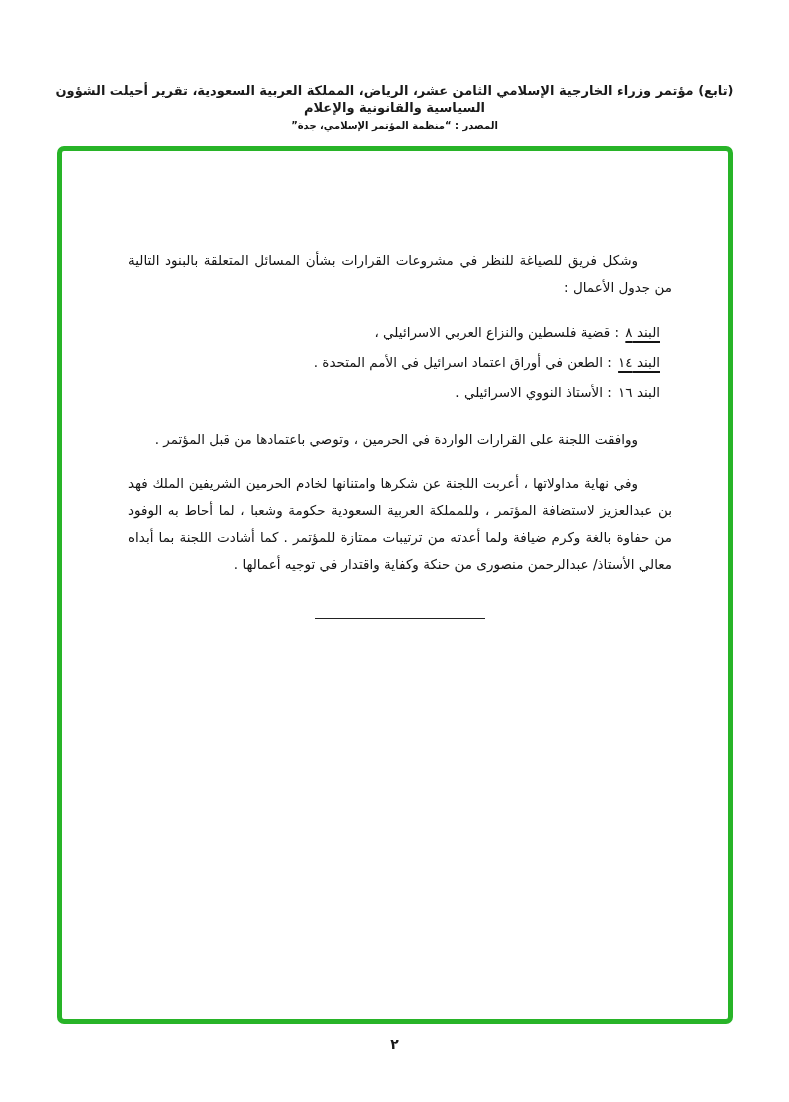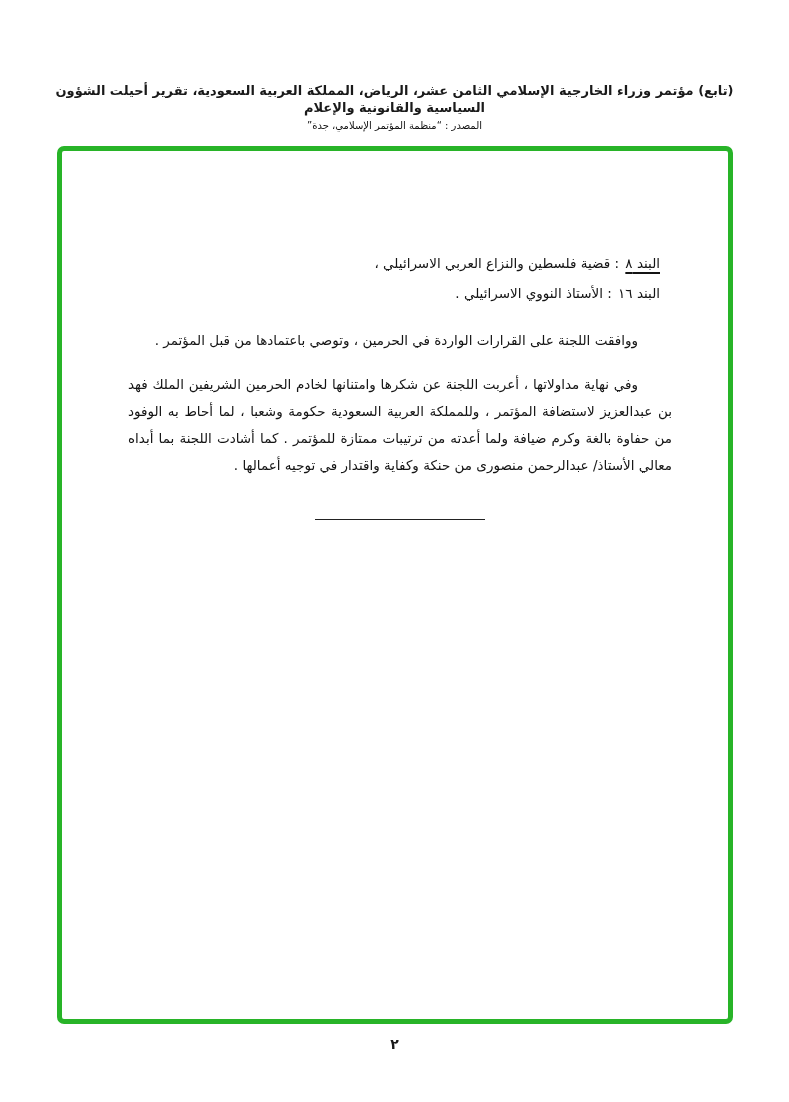--- a/index.html
+++ b/index.html
@@ -25,21 +25,21 @@
     direction: rtl;
     text-align: center;
   }
   .page-header .line1 {
     font-weight: bold;
     font-size: 13px;
     line-height: 17px;
     letter-spacing: 0;
   }
   .page-header .line2 {
-    font-weight: normal;
+    font-weight: bold;
     font-size: 10px;
     margin-top: 4px;
     color: #111;
     text-align: center;
   }
 
   
   .scan-box {
     position: absolute;
     left: 57px;
@@ -104,25 +104,30 @@
 <body>
 
 <div class="page-header">
   <div class="line1">(تابع) مؤتمر وزراء الخارجية الإسلامي الثامن عشر، الرياض، المملكة العربية السعودية، تقرير أحيلت الشؤون السياسية والقانونية والإعلام</div>
   <div class="line2">المصدر : “منظمة المؤتمر الإسلامي، جدة”</div>
 </div>
 
 <div class="scan-box">
   <div class="doc-text">
 
+    <p class="para">وشكل فريق للصياغة للنظر في مشروعات القرارات   بشأن   المسائل المتعلقة بالبنود التالية من جدول الأعمال :</p>
 
     <div class="items">
       <div class="item">
         <span class="label u">البند ٨</span>
         <span class="itext">: قضية فلسطين والنزاع العربي الاسرائيلي ،</span>
+      </div>
+      <div class="item">
+        <span class="label u">البند ١٤</span>
+        <span class="itext">: الطعن في أوراق اعتماد اسرائيل في الأمم المتحدة .</span>
       </div>
       <div class="item">
         <span class="label">البند ١٦</span>
         <span class="itext">: الأستاذ النووي الاسرائيلي .</span>
       </div>
     </div>
 
     <p class="para">ووافقت اللجنة على القرارات الواردة في الحرمين ، وتوصي باعتمادها من قبل المؤتمر .</p>
     <p class="para">وفي نهاية مداولاتها ،  أعربت اللجنة عن شكرها وامتنانها لخادم الحرمين الشريفين الملك فهد بن عبدالعزيز لاستضافة المؤتمر ، وللمملكة العربية السعودية حكومة وشعبا ، لما أحاط به الوفود من حفاوة بالغة وكرم ضيافة ولما أعدته من ترتيبات ممتازة للمؤتمر . كما أشادت اللجنة بما أبداه معالي الأستاذ/ عبدالرحمن منصورى من حنكة  وكفاية واقتدار في توجيه أعمالها .</p>
 

